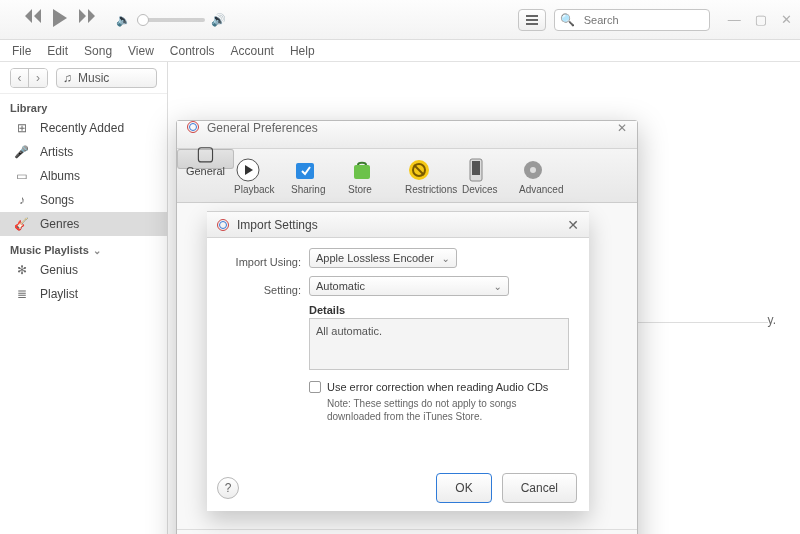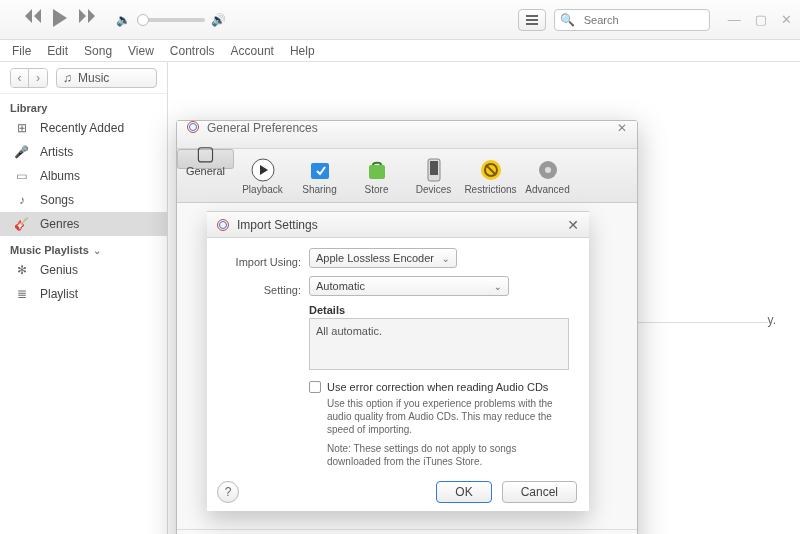--- a/index.html
+++ b/index.html
@@ -34,26 +34,26 @@
 .main-inner{position:absolute;left:30px;right:24px;top:260px;border-top:1px solid #ddd;color:#666;font-size:12px}
 .main-txt{position:absolute;top:-10px;background:#fff;color:#666}
 .txt-play{left:30px}
 .txt-lib{right:0}
 
 
 .gp{position:absolute;left:176px;top:58px;width:462px;height:456px;background:#f8f8f8;border:1px solid #bbb;box-shadow:0 8px 30px rgba(0,0,0,.25);border-radius:3px;display:flex;flex-direction:column}
 .gp-title{height:28px;background:linear-gradient(#fbfbfb,#ececec);border-bottom:1px solid #d4d4d4;display:flex;align-items:flex-start;padding:0 10px;color:#666;gap:8px}
 .gp-title .gp-x{margin-left:auto;color:#888;cursor:pointer}
 .gp-toolbar{height:54px;background:linear-gradient(#f5f5f5,#e7e7e7);border-bottom:1px solid #ccc;display:flex}
-.gp-tab{width:57px;display:flex;flex-direction:column;align-items:center;justify-content:center;font-size:10px;color:#555;cursor:pointer}
+.gp-tab{width:57px;display:flex;flex-direction:column;align-items:flex-start;justify-content:center;font-size:10px;color:#555;cursor:pointer}
 .gp-tab.sel{background:linear-gradient(#e3e3e3,#d3d3d3);border-left:1px solid #bdbdbd;border-right:1px solid #bdbdbd}
 .gp-tab .icn{width:28px;height:28px;display:flex;align-items:center;justify-content:center;font-size:20px}
 .gp-body{flex:1;position:relative}
 .gp-footer{height:46px;border-top:1px solid #ddd;display:flex;align-items:center;padding:0 14px;gap:10px}
-.btn{height:22px;padding:0 18px;border:1px solid #b8b8b8;background:linear-gradient(#fff,#ededed);border-radius:4px;color:#444;font-size:12px;cursor:pointer;display:inline-flex;align-items:center}
+.btn{height:30px;padding:0 18px;border:1px solid #b8b8b8;background:linear-gradient(#fff,#ededed);border-radius:4px;color:#444;font-size:12px;cursor:pointer;display:inline-flex;align-items:center}
 .btn.primary{border:1px solid #2f7bd8}
 .help{width:22px;height:22px;border:1px solid #b8b8b8;border-radius:11px;background:linear-gradient(#fff,#ededed);display:flex;align-items:center;justify-content:center;color:#666}
 
 
 .is{position:absolute;left:8px;top:2px;width:382px;height:300px;background:#fff;border-top:1px solid #cfcfcf}
 .is-shadow{box-shadow:0 10px 22px rgba(0,0,0,.20)}
 .is-title{height:26px;background:linear-gradient(#fbfbfb,#ececec);border-bottom:1px solid #d4d4d4;display:flex;align-items:center;padding:0 10px;color:#444;gap:8px;font-size:12px}
 .is-title .is-x{margin-left:auto;color:#666;cursor:pointer;font-size:14px}
 .is-body{padding:10px 12px 0}
 .row{display:flex;align-items:flex-end;margin-bottom:8px}
@@ -210,36 +210,36 @@
           <div class="icn">
             <svg width="20" height="22">
               <rect x="2" y="6" width="16" height="14" rx="2" fill="#6cc24a"></rect>
               <path d="M6 6c0-3 8-3 8 0" stroke="#3b7a2e" stroke-width="2" fill="none"></path>
             </svg>
           </div>
           <span>Store</span>
         </div>
       <div class="gp-tab">
           <div class="icn">
-            <svg width="14" height="24">
-              <rect x="1" y="1" width="12" height="22" rx="2" fill="#ddd" stroke="#888"></rect>
-              <rect x="3" y="3" width="8" height="14" fill="#555"></rect>
-            </svg>
-          </div>
-          <span>Devices</span>
-        </div>
-      <div class="gp-tab">
-          <div class="icn">
             <svg width="22" height="22">
               <circle cx="11" cy="11" r="10" fill="#f6c917"></circle>
               <path d="M6 6l10 10" stroke="#7a5a00" stroke-width="2"></path>
               <circle cx="11" cy="11" r="6" fill="none" stroke="#7a5a00" stroke-width="2"></circle>
             </svg>
           </div>
           <span>Restrictions</span>
+        </div>
+      <div class="gp-tab">
+          <div class="icn">
+            <svg width="14" height="24">
+              <rect x="1" y="1" width="12" height="22" rx="2" fill="#ddd" stroke="#888"></rect>
+              <rect x="3" y="3" width="8" height="14" fill="#555"></rect>
+            </svg>
+          </div>
+          <span>Devices</span>
         </div>
       <div class="gp-tab">
           <div class="icn">
             <svg width="22" height="22">
               <circle cx="11" cy="11" r="9" fill="#999"></circle>
               <circle cx="11" cy="11" r="3" fill="#ddd"></circle>
             </svg>
           </div>
           <span>Advanced</span>
         </div>
@@ -266,21 +266,20 @@
                 <span>Automatic</span>
                 <span class="dc">⌄</span>
               </div>
           </div>
           <div class="details-h">Details</div>
           <div class="details-box">All automatic.</div>
           <div class="cb-row">
             <div class="cb"></div>
             <span>Use error correction when reading Audio CDs</span>
           </div>
-          <div class="hint">Use this option if you experience problems with the audio quality from Audio CDs.  This may reduce the speed of importing.</div>
           <div class="hint">Note: These settings do not apply to songs downloaded from the iTunes Store.</div>
         </div>
         <div class="is-footer">
           <div class="help">?</div>
           <div class="btn primary">OK</div>
           <div class="btn">Cancel</div>
         </div>
       </div>
     </div>
     <div class="gp-footer">

